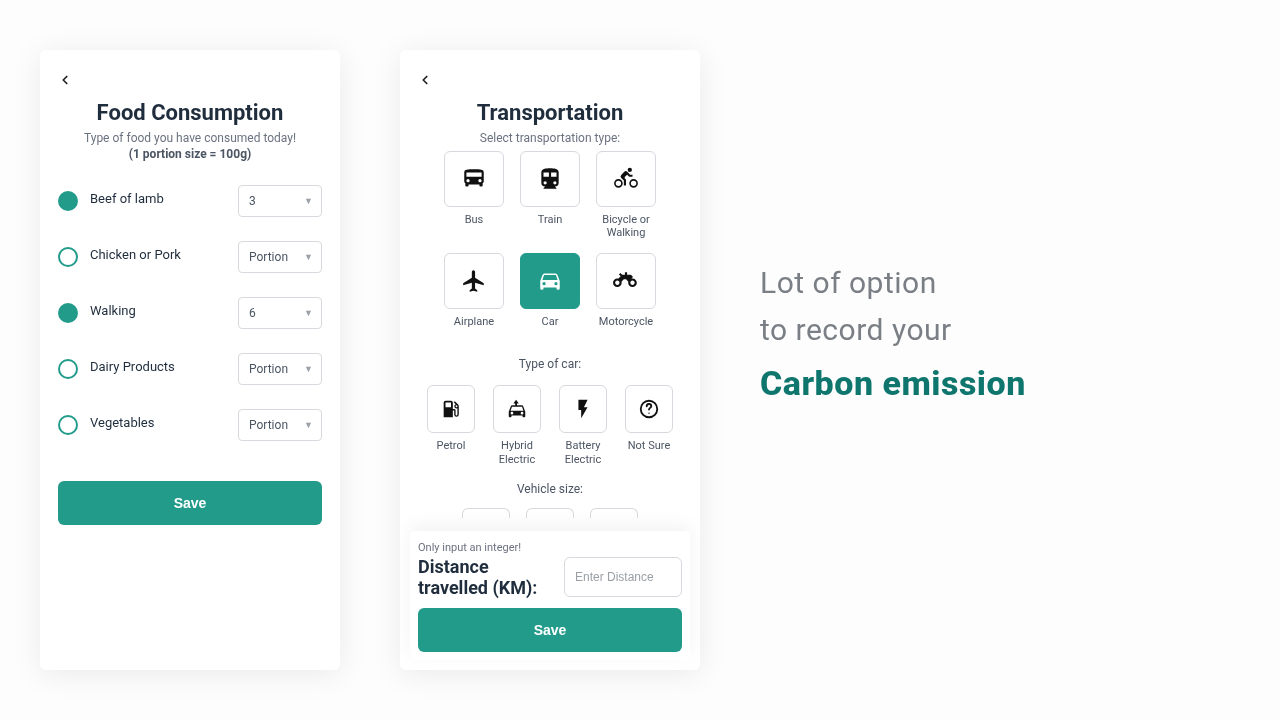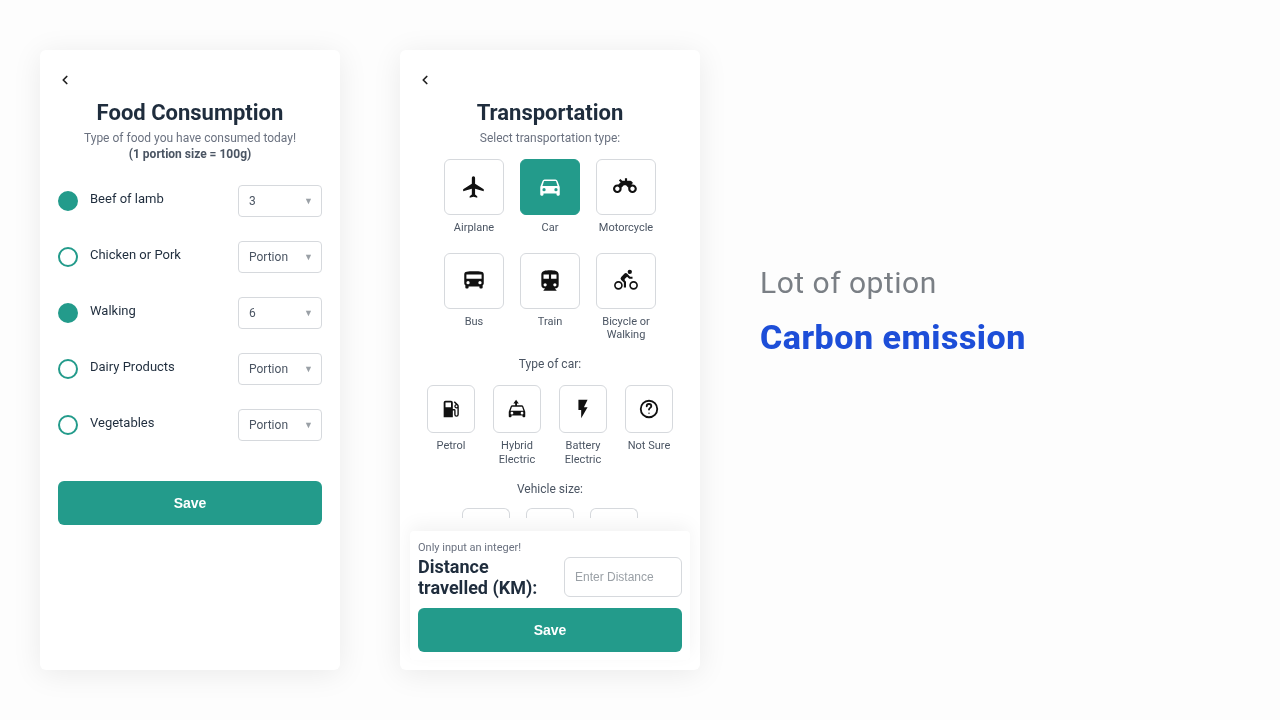--- a/index.html
+++ b/index.html
@@ -238,21 +238,21 @@
   .promo-line {
     font-size: 30px;
     color: #7a7f85;
     font-weight: 400;
     line-height: 1.55;
     letter-spacing: 0.5px;
   }
   .promo-accent {
     font-size: 34px;
     font-weight: 800;
-    color: #1d4ed8;
+    color: #0f766e;
     margin-top: 10px;
     letter-spacing: 0.5px;
   }
 </style>
 </head>
 <body>
 
 <div class="stage">
 
   <div class="phone phone1">
@@ -331,20 +331,47 @@
   <div class="phone phone2">
     <div class="phone-inner" style="padding-bottom:140px;">
       <div class="back-chevron">
         <svg width="14" height="14" viewBox="0 0 24 24" fill="none" stroke="currentColor" stroke-width="3" stroke-linecap="round" stroke-linejoin="round">
             <polyline points="15 18 9 12 15 6"></polyline>
           </svg>
       </div>
       <div class="screen-title">Transportation</div>
       <div class="screen-sub">Select transportation type:</div>
 
+      <div class="tile-grid" style="margin-top:6px;">
+        <div class="tile-col">
+          <div class="tile">
+            <svg viewBox="0 0 24 24" fill="currentColor">
+                <path d="M4 16v2a1 1 0 0 0 1 1h1a1 1 0 0 0 1-1v-1h10v1a1 1 0 0 0 1 1h1a1 1 0 0 0 1-1v-2a2 2 0 0 0 1-1.7V6c0-3-3.1-3-9-3S3 3 3 6v8.3A2 2 0 0 0 4 16zm2.5-1a1.5 1.5 0 1 1 0-3 1.5 1.5 0 0 1 0 3zm11 0a1.5 1.5 0 1 1 0-3 1.5 1.5 0 0 1 0 3zM5 10V6h14v4H5z"></path>
+              </svg>
+          </div>
+          <div class="tile-label">Bus</div>
+        </div>
+        <div class="tile-col">
+          <div class="tile">
+            <svg viewBox="0 0 24 24" fill="currentColor">
+                <path d="M12 2C8 2 4 2.5 4 6v9.5A3.5 3.5 0 0 0 7.5 19L6 20.5V21h12v-.5L16.5 19a3.5 3.5 0 0 0 3.5-3.5V6c0-3.5-4-4-8-4zM7.5 17a1.5 1.5 0 1 1 0-3 1.5 1.5 0 0 1 0 3zm3.5-7H6V6h5v4zm5.5 7a1.5 1.5 0 1 1 0-3 1.5 1.5 0 0 1 0 3zM18 10h-5V6h5v4z"></path>
+              </svg>
+          </div>
+          <div class="tile-label">Train</div>
+        </div>
+        <div class="tile-col">
+          <div class="tile">
+            <svg viewBox="0 0 24 24" fill="currentColor">
+                <path d="M15.5 5.5a2 2 0 1 0 0-4 2 2 0 0 0 0 4zM5 20a4 4 0 1 1 0-8 4 4 0 0 1 0 8zm0-6.5a2.5 2.5 0 1 0 0 5 2.5 2.5 0 0 0 0-5zM19 20a4 4 0 1 1 0-8 4 4 0 0 1 0 8zm0-6.5a2.5 2.5 0 1 0 0 5 2.5 2.5 0 0 0 0-5zM10.8 10.2 13 8l2 2h3V8h-2.2l-2.6-2.6a2 2 0 0 0-2.8 0L7.6 8.2a2 2 0 0 0 0 2.8L10 13.4V18h2v-5.4l-1.2-1.2z"></path>
+              </svg>
+          </div>
+          <div class="tile-label">Bicycle or Walking</div>
+        </div>
+      </div>
+
       <div class="tile-grid">
         <div class="tile-col">
           <div class="tile">
             <svg viewBox="0 0 24 24" fill="currentColor">
                 <path d="M21 16v-2l-8-5V3.5a1.5 1.5 0 0 0-3 0V9l-8 5v2l8-2.5V19l-2 1.5V22l3.5-1 3.5 1v-1.5L13 19v-5.5l8 2.5z"></path>
               </svg>
           </div>
           <div class="tile-label">Airplane</div>
         </div>
         <div class="tile-col">
@@ -355,47 +382,20 @@
           </div>
           <div class="tile-label">Car</div>
         </div>
         <div class="tile-col">
           <div class="tile">
             <svg viewBox="0 0 24 24" fill="currentColor">
                 <path d="M19.4 9l-2.1-2.1c-.4-.4-.9-.6-1.4-.6H13V4h-2v2.3H8.5L6.8 4.6 5.4 6l1.7 1.7L5 9.8C4.7 9.7 4.4 9.6 4 9.6 1.8 9.6 0 11.4 0 13.6s1.8 4 4 4 4-1.8 4-4c0-.4-.1-.7-.2-1l2.2-2.2h2l2.2 2.2c-.1.3-.2.6-.2 1 0 2.2 1.8 4 4 4s4-1.8 4-4-1.8-4-4-4c-.4 0-.7.1-1 .2l1.4-1.4-1.4-1.4zM4 15.6c-1.1 0-2-.9-2-2s.9-2 2-2 2 .9 2 2-.9 2-2 2zm14 0c-1.1 0-2-.9-2-2s.9-2 2-2 2 .9 2 2-.9 2-2 2z"></path>
               </svg>
           </div>
           <div class="tile-label">Motorcycle</div>
-        </div>
-      </div>
-
-      <div class="tile-grid" style="margin-top:6px;">
-        <div class="tile-col">
-          <div class="tile">
-            <svg viewBox="0 0 24 24" fill="currentColor">
-                <path d="M4 16v2a1 1 0 0 0 1 1h1a1 1 0 0 0 1-1v-1h10v1a1 1 0 0 0 1 1h1a1 1 0 0 0 1-1v-2a2 2 0 0 0 1-1.7V6c0-3-3.1-3-9-3S3 3 3 6v8.3A2 2 0 0 0 4 16zm2.5-1a1.5 1.5 0 1 1 0-3 1.5 1.5 0 0 1 0 3zm11 0a1.5 1.5 0 1 1 0-3 1.5 1.5 0 0 1 0 3zM5 10V6h14v4H5z"></path>
-              </svg>
-          </div>
-          <div class="tile-label">Bus</div>
-        </div>
-        <div class="tile-col">
-          <div class="tile">
-            <svg viewBox="0 0 24 24" fill="currentColor">
-                <path d="M12 2C8 2 4 2.5 4 6v9.5A3.5 3.5 0 0 0 7.5 19L6 20.5V21h12v-.5L16.5 19a3.5 3.5 0 0 0 3.5-3.5V6c0-3.5-4-4-8-4zM7.5 17a1.5 1.5 0 1 1 0-3 1.5 1.5 0 0 1 0 3zm3.5-7H6V6h5v4zm5.5 7a1.5 1.5 0 1 1 0-3 1.5 1.5 0 0 1 0 3zM18 10h-5V6h5v4z"></path>
-              </svg>
-          </div>
-          <div class="tile-label">Train</div>
-        </div>
-        <div class="tile-col">
-          <div class="tile">
-            <svg viewBox="0 0 24 24" fill="currentColor">
-                <path d="M15.5 5.5a2 2 0 1 0 0-4 2 2 0 0 0 0 4zM5 20a4 4 0 1 1 0-8 4 4 0 0 1 0 8zm0-6.5a2.5 2.5 0 1 0 0 5 2.5 2.5 0 0 0 0-5zM19 20a4 4 0 1 1 0-8 4 4 0 0 1 0 8zm0-6.5a2.5 2.5 0 1 0 0 5 2.5 2.5 0 0 0 0-5zM10.8 10.2 13 8l2 2h3V8h-2.2l-2.6-2.6a2 2 0 0 0-2.8 0L7.6 8.2a2 2 0 0 0 0 2.8L10 13.4V18h2v-5.4l-1.2-1.2z"></path>
-              </svg>
-          </div>
-          <div class="tile-label">Bicycle or Walking</div>
         </div>
       </div>
 
       <div class="section-label">Type of car:</div>
       <div class="tile-grid car-grid">
         <div class="tile-col">
           <div class="tile">
             <svg viewBox="0 0 24 24" fill="currentColor">
                 <path d="M19.8 7.2l.03-.03-3.7-3.7L15 4.6l2.1 2.1A2.5 2.5 0 0 0 18 11.5c.4 0 .7-.1 1-.2V18a1 1 0 0 1-2 0v-4.5a1.5 1.5 0 0 0-1.5-1.5H14V5a2 2 0 0 0-2-2H6a2 2 0 0 0-2 2v16h10v-7.5h1.5V18a2.5 2.5 0 0 0 5 0V9a2.5 2.5 0 0 0-.7-1.8zM12 10H6V5h6v5zm6 0a1 1 0 1 1 0-2 1 1 0 0 1 0 2z"></path>
               </svg>
@@ -443,16 +443,17 @@
       <div class="dist-row">
         <div class="dist-label">Distance travelled (KM):</div>
         <input class="dist-input" placeholder="Enter Distance" style="">
       </div>
       <button class="save-btn">Save</button>
     </div>
   </div>
 
   <div class="promo">
     <div class="promo-line">Lot of option</div>
+    <div class="promo-line">to record your</div>
     <div class="promo-accent">Carbon emission</div>
   </div>
 
 </div>
 
 </body></html>

